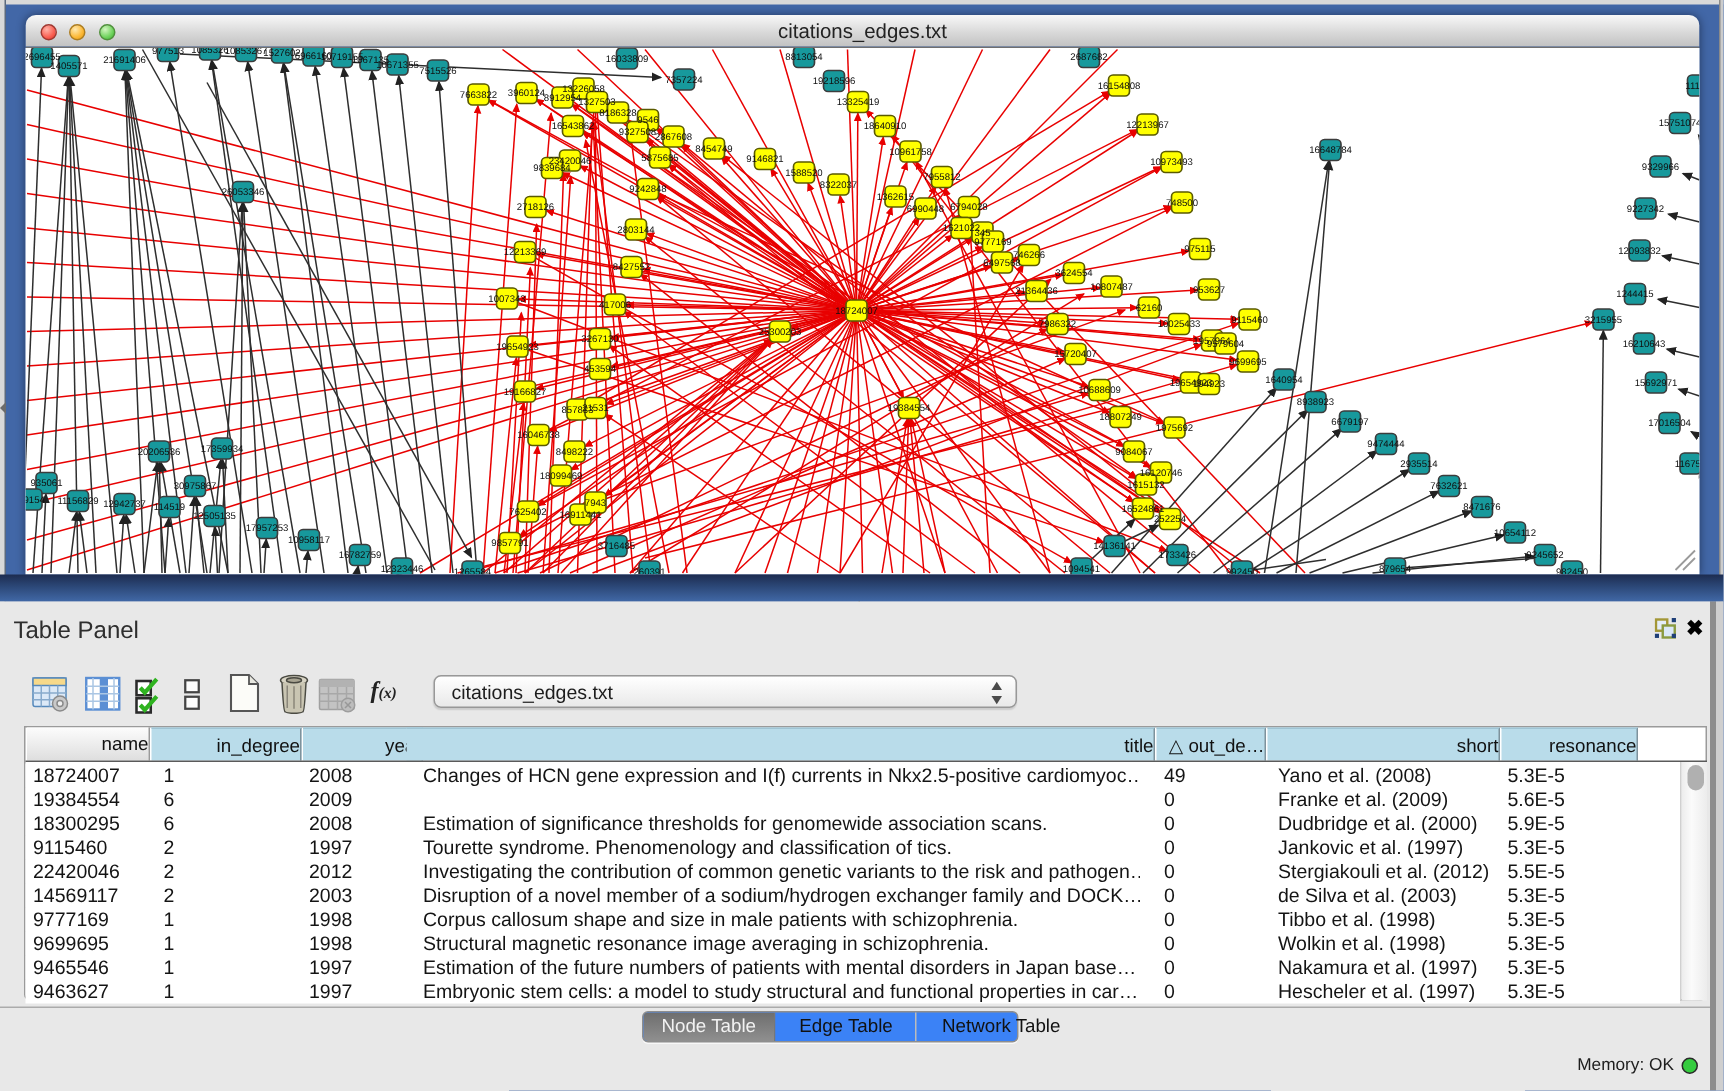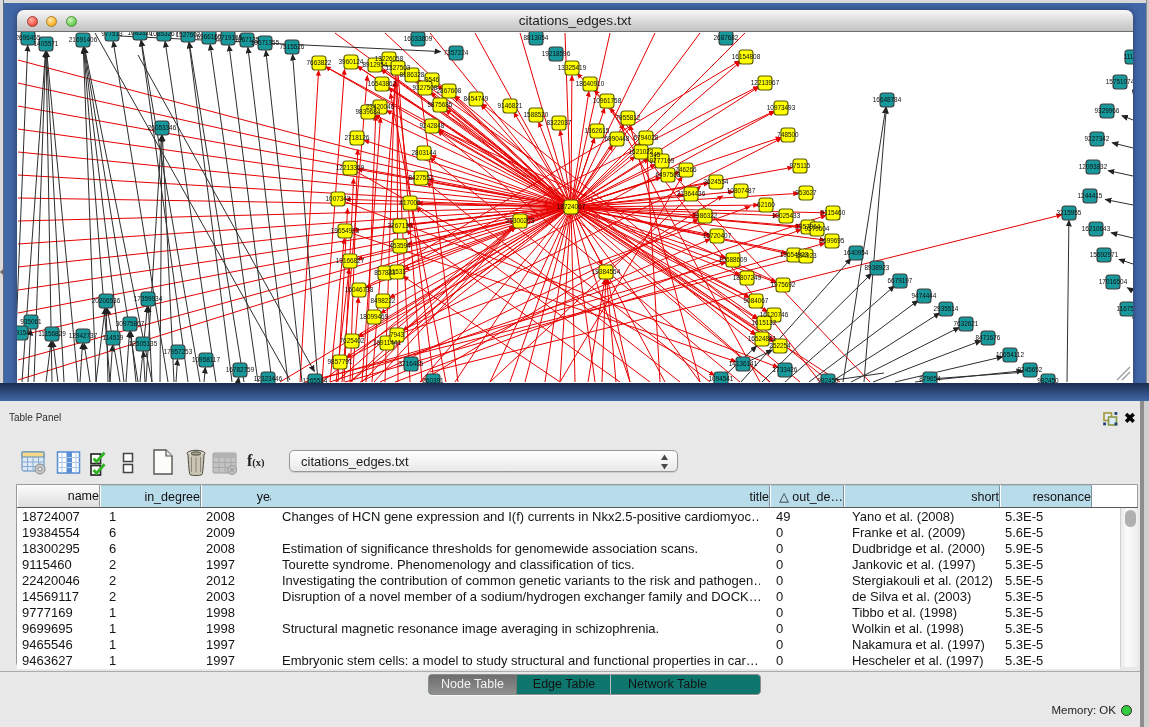--- a/index.html
+++ b/index.html
@@ -22,39 +22,39 @@
 line.r{stroke:#e80000}
 line.b{stroke:#2e2e2e}
 rect.nt{fill:#17999c;stroke:#3c3c3c;stroke-width:1.1}
 rect.ny{fill:#ffff00;stroke:#5a5a00;stroke-width:1.1}
 text.nl{font-size:6.4px;fill:#101010;text-anchor:middle;font-family:"Liberation Sans",sans-serif}
 
 #divider{position:absolute;left:0;top:383px;width:1149px;height:18px;background:linear-gradient(#1d2c50,#2c4878 45%,#4168a6)}
 #grip{position:absolute;left:571px;top:400px;width:9px;height:5px;color:#555;font-size:7px;line-height:5px}
 
 #panel{position:absolute;left:0;top:401px;width:1140px;height:326px;background:#e8e8e8}
-#ptitle{position:absolute;left:9px;top:11px;font-size:10px;color:#2e2e2e}
+#ptitle{position:absolute;left:9px;top:11px;font-size:16px;color:#2e2e2e}
 #pclose{position:absolute;left:1124px;top:9px;font-size:14px;color:#000;font-weight:bold}
 #toolbar{position:absolute;left:0;top:30px;width:1140px;height:54px}
 .ic{position:absolute;top:19px}
-#fx{position:absolute;left:247px;top:21px;font-weight:bold;font-size:16px;letter-spacing:0;color:#222;font-family:"Liberation Serif",serif}
+#fx{position:absolute;left:247px;top:21px;font-style:italic;font-weight:bold;font-size:16px;letter-spacing:0;color:#222;font-family:"Liberation Serif",serif}
 #dd{position:absolute;left:289px;top:19px;width:389px;height:22px;border:1px solid #989898;border-radius:5px;background:linear-gradient(#ffffff,#e9e9e9);box-shadow:0 1px 1px rgba(0,0,0,.12)}
 #dd span{position:absolute;left:11px;top:3px;font-size:13px;color:#1d1d1d}
 
 #tbl{position:absolute;left:16px;top:83px;width:1122px;height:585px;background:#fff;border:1px solid #9a9a9a;border-radius:0 0 4px 4px;height:183px}
 .th{position:absolute;top:0;height:22px;font-size:12.5px;color:#111;text-align:right;line-height:22px;border-right:1px solid #7e929c}
 .hb{background:#b9dcea;border-top:1px solid #9fc4d4}
 .hg{background:linear-gradient(#fcfcfc,#dedede);border-right:1px solid #9a9a9a}
 #hdrline{position:absolute;left:0;top:22px;width:1121px;height:1px;background:#5a5a5a}
 .tr{position:absolute;left:0;height:16px;width:1103px;background:#fff}
 .td{position:absolute;top:0;height:16px;font-size:13px;color:#141414;line-height:15px;white-space:nowrap;overflow:hidden}
 #vsb{position:absolute;left:1103px;top:23px;width:18px;height:159px;background:linear-gradient(90deg,#ececec,#fbfbfb 40%,#ececec);border-left:1px solid #d0d0d0}
 #vthumb{position:absolute;left:3.5px;top:2px;width:11px;height:17px;border-radius:6px;background:#b0b0b0}
 #tabline{position:absolute;left:0;top:270px;width:1140px;height:1px;background:#ababab}
-#tabs{position:absolute;left:428px;top:273px;width:333px;height:21px;border:1px solid #8e8e8e;border-radius:4px;background:#0f766e;box-shadow:0 1px 0 rgba(255,255,255,.7)}
+#tabs{position:absolute;left:428px;top:273px;width:251px;height:21px;border:1px solid #8e8e8e;border-radius:4px;background:#3b82f6;box-shadow:0 1px 0 rgba(255,255,255,.7)}
 .tab{position:absolute;top:0;height:19px;font-size:12.5px;line-height:19px;text-align:center;color:#111}
 #tab1{left:0;width:88px;background:linear-gradient(#6e6e6e,#8f8f8f);color:#f2f2f2;border-radius:3px 0 0 3px;border-right:1px solid #777}
 #tab2{left:89px;width:93px;border-right:1px solid #bbb}
 #tab3{left:183px;width:111px}
 #mem{position:absolute;left:980px;top:303px;width:136px;text-align:right;font-size:11.5px;color:#1d1d1d}
 #memdot{position:absolute;left:1121px;top:304px;width:11px;height:11px;border-radius:50%;background:#35cc3f;border:1px solid #2a2a2a}
 #bstrip1{position:absolute;left:1140px;top:401px;width:4px;height:326px;background:#8d8d8d}
 #bstrip2{position:absolute;left:1144px;top:401px;width:5px;height:326px;background:#cfcfcf}
 </style></head>
 <body>
@@ -746,37 +746,39 @@
           <div class="td" style="left:185px;width:65px;padding-left:4px">2003</div>
           <div class="td" style="left:254px;width:489px;padding-left:11px">Disruption of a novel member of a sodium/hydrogen exchanger family and DOCK…</div>
           <div class="td" style="left:754px;width:69px;padding-left:5px">0</div>
           <div class="td" style="left:828px;width:149px;padding-left:7px">de Silva et al. (2003)</div>
           <div class="td" style="left:984px;width:88px;padding-left:4px">5.3E-5</div>
         </div>
         <div class="tr" style="top:120px">
           <div class="td" style="left:1px;width:79px;padding-left:4px">9777169</div>
           <div class="td" style="left:84px;width:93px;padding-left:8px">1</div>
           <div class="td" style="left:185px;width:65px;padding-left:4px">1998</div>
+          <div class="td" style="left:254px;width:489px;padding-left:11px">Corpus callosum shape and size in male patients with schizophrenia.</div>
           <div class="td" style="left:754px;width:69px;padding-left:5px">0</div>
           <div class="td" style="left:828px;width:149px;padding-left:7px">Tibbo et al. (1998)</div>
           <div class="td" style="left:984px;width:88px;padding-left:4px">5.3E-5</div>
         </div>
         <div class="tr" style="top:136px">
           <div class="td" style="left:1px;width:79px;padding-left:4px">9699695</div>
           <div class="td" style="left:84px;width:93px;padding-left:8px">1</div>
           <div class="td" style="left:185px;width:65px;padding-left:4px">1998</div>
           <div class="td" style="left:254px;width:489px;padding-left:11px">Structural magnetic resonance image averaging in schizophrenia.</div>
           <div class="td" style="left:754px;width:69px;padding-left:5px">0</div>
           <div class="td" style="left:828px;width:149px;padding-left:7px">Wolkin et al. (1998)</div>
           <div class="td" style="left:984px;width:88px;padding-left:4px">5.3E-5</div>
         </div>
         <div class="tr" style="top:152px">
           <div class="td" style="left:1px;width:79px;padding-left:4px">9465546</div>
           <div class="td" style="left:84px;width:93px;padding-left:8px">1</div>
           <div class="td" style="left:185px;width:65px;padding-left:4px">1997</div>
+          <div class="td" style="left:254px;width:489px;padding-left:11px">Estimation of the future numbers of patients with mental disorders in Japan base…</div>
           <div class="td" style="left:754px;width:69px;padding-left:5px">0</div>
           <div class="td" style="left:828px;width:149px;padding-left:7px">Nakamura et al. (1997)</div>
           <div class="td" style="left:984px;width:88px;padding-left:4px">5.3E-5</div>
         </div>
         <div class="tr" style="top:168px">
           <div class="td" style="left:1px;width:79px;padding-left:4px">9463627</div>
           <div class="td" style="left:84px;width:93px;padding-left:8px">1</div>
           <div class="td" style="left:185px;width:65px;padding-left:4px">1997</div>
           <div class="td" style="left:254px;width:489px;padding-left:11px">Embryonic stem cells: a model to study structural and functional properties in car…</div>
           <div class="td" style="left:754px;width:69px;padding-left:5px">0</div>

